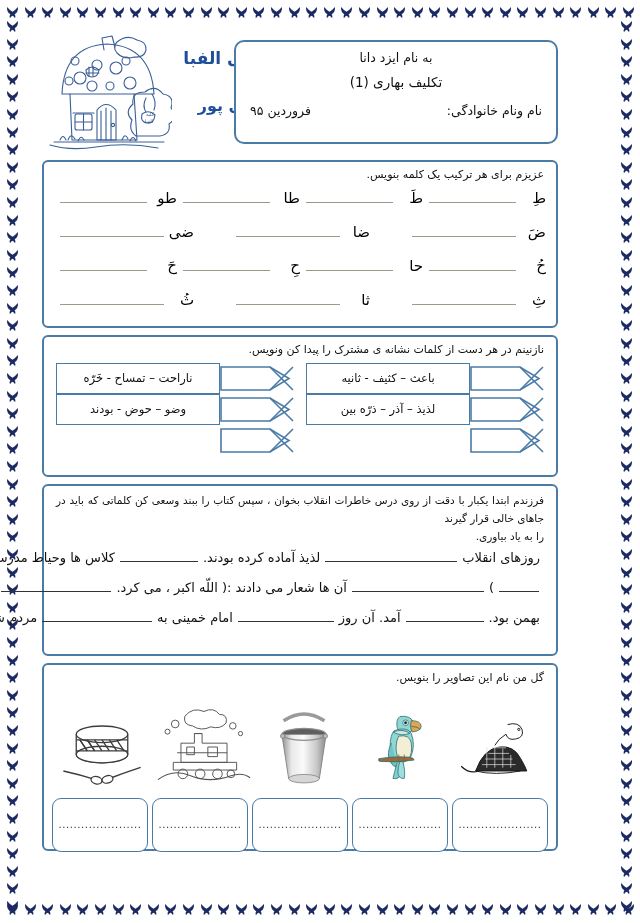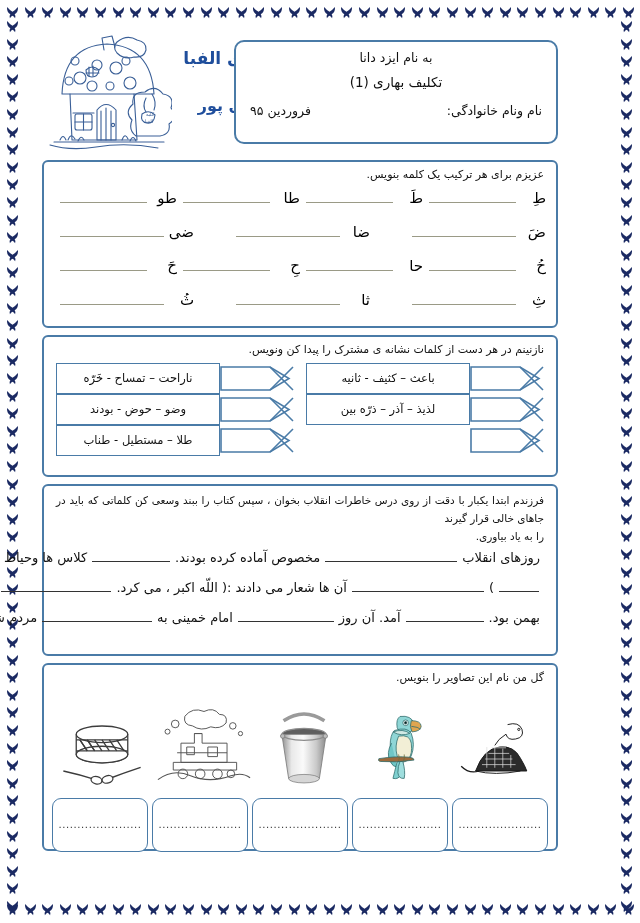--- a/index.html
+++ b/index.html
@@ -1345,37 +1345,36 @@
             </div>
             <div class="match-item">
               <div class="match-blank">
                 <div class="hexbox">
                   <svg viewBox="0 0 74 25" width="74" height="25">
                     <path d="M1 1 H50 L69 12.5 L50 24 H1 Z" fill="#fff" stroke="#4a7ba7" stroke-width="1.6"></path>
                     <path d="M50 1 L73 24 M73 1 L50 24" stroke="#4a7ba7" stroke-width="1.6" fill="none"></path>
                   </svg>
                 </div>
               </div>
-              <div class="match-words">طلا – مستطیل - طناب</div>
             </div>
           </div>
       </div>
     </div>
 
     <div class="section" id="sec-fill">
       <div class="fill-intro">
         <span>فرزندم ابتدا یکبار با دقت از روی درس خاطرات انقلاب بخوان ، سپس کتاب را ببند وسعی کن کلماتی که باید در جاهای خالی قرار گیرند</span>
         <span class="second">را به یاد بیاوری.</span>
       </div>
       <div class="fill-lines">
 
         <div class="fill-line">
           <span class="fill-txt">روزهای انقلاب</span>
           <span class="blank w3"></span>
-          <span class="fill-txt">مخصوص</span>
+          <span class="fill-txt">لذیذ</span>
           <span class="fill-txt">آماده کرده بودند.</span>
           <span class="blank w1"></span>
           <span class="fill-txt">کلاس ها وحیاط مدرسه را برای</span>
         </div>
 
         <div class="fill-line">
           <span class="blank grow"></span>
           <span class="fill-txt">)</span>
           <span class="blank w3"></span>
           <span class="fill-txt">آن ها شعار می دادند :( اللّه اکبر ،</span>

